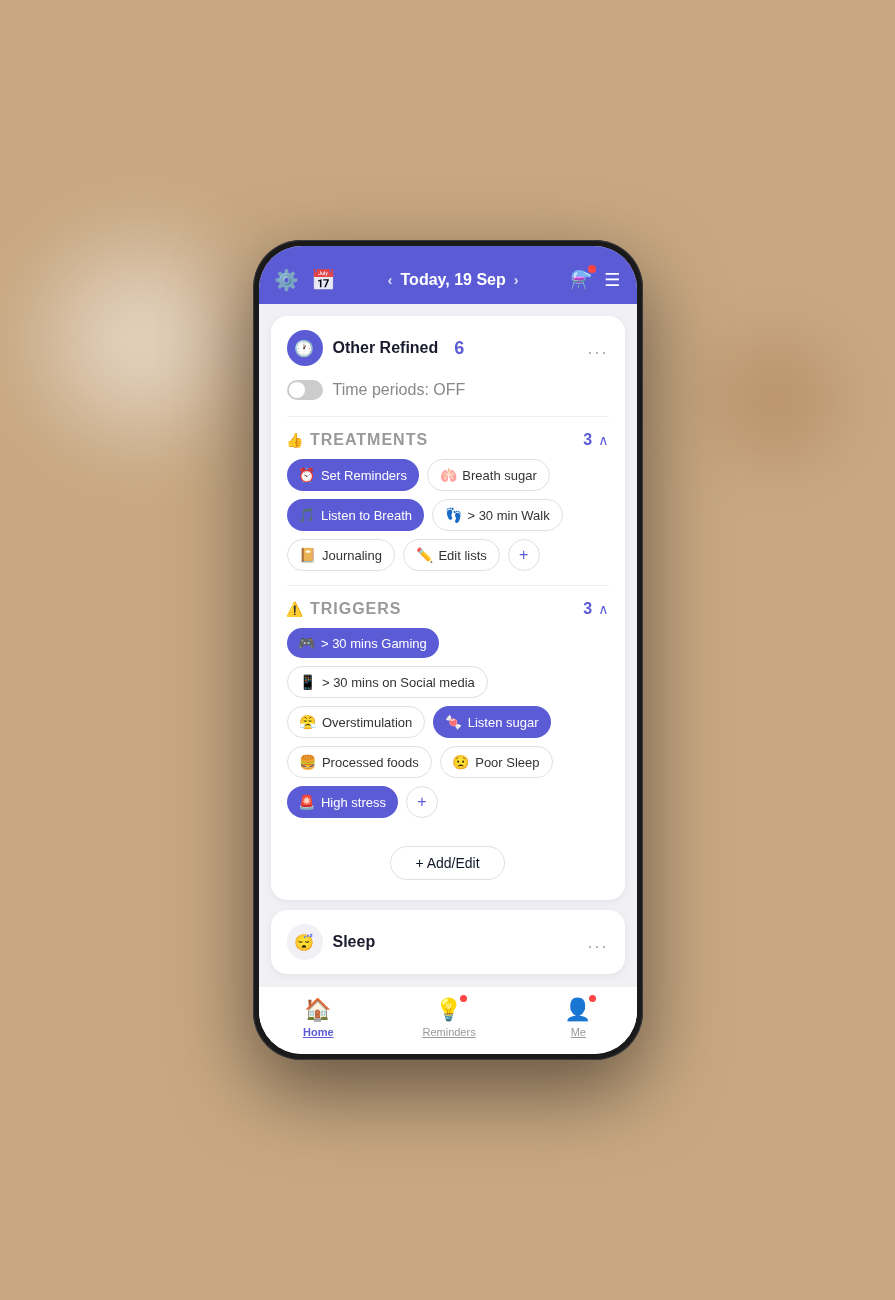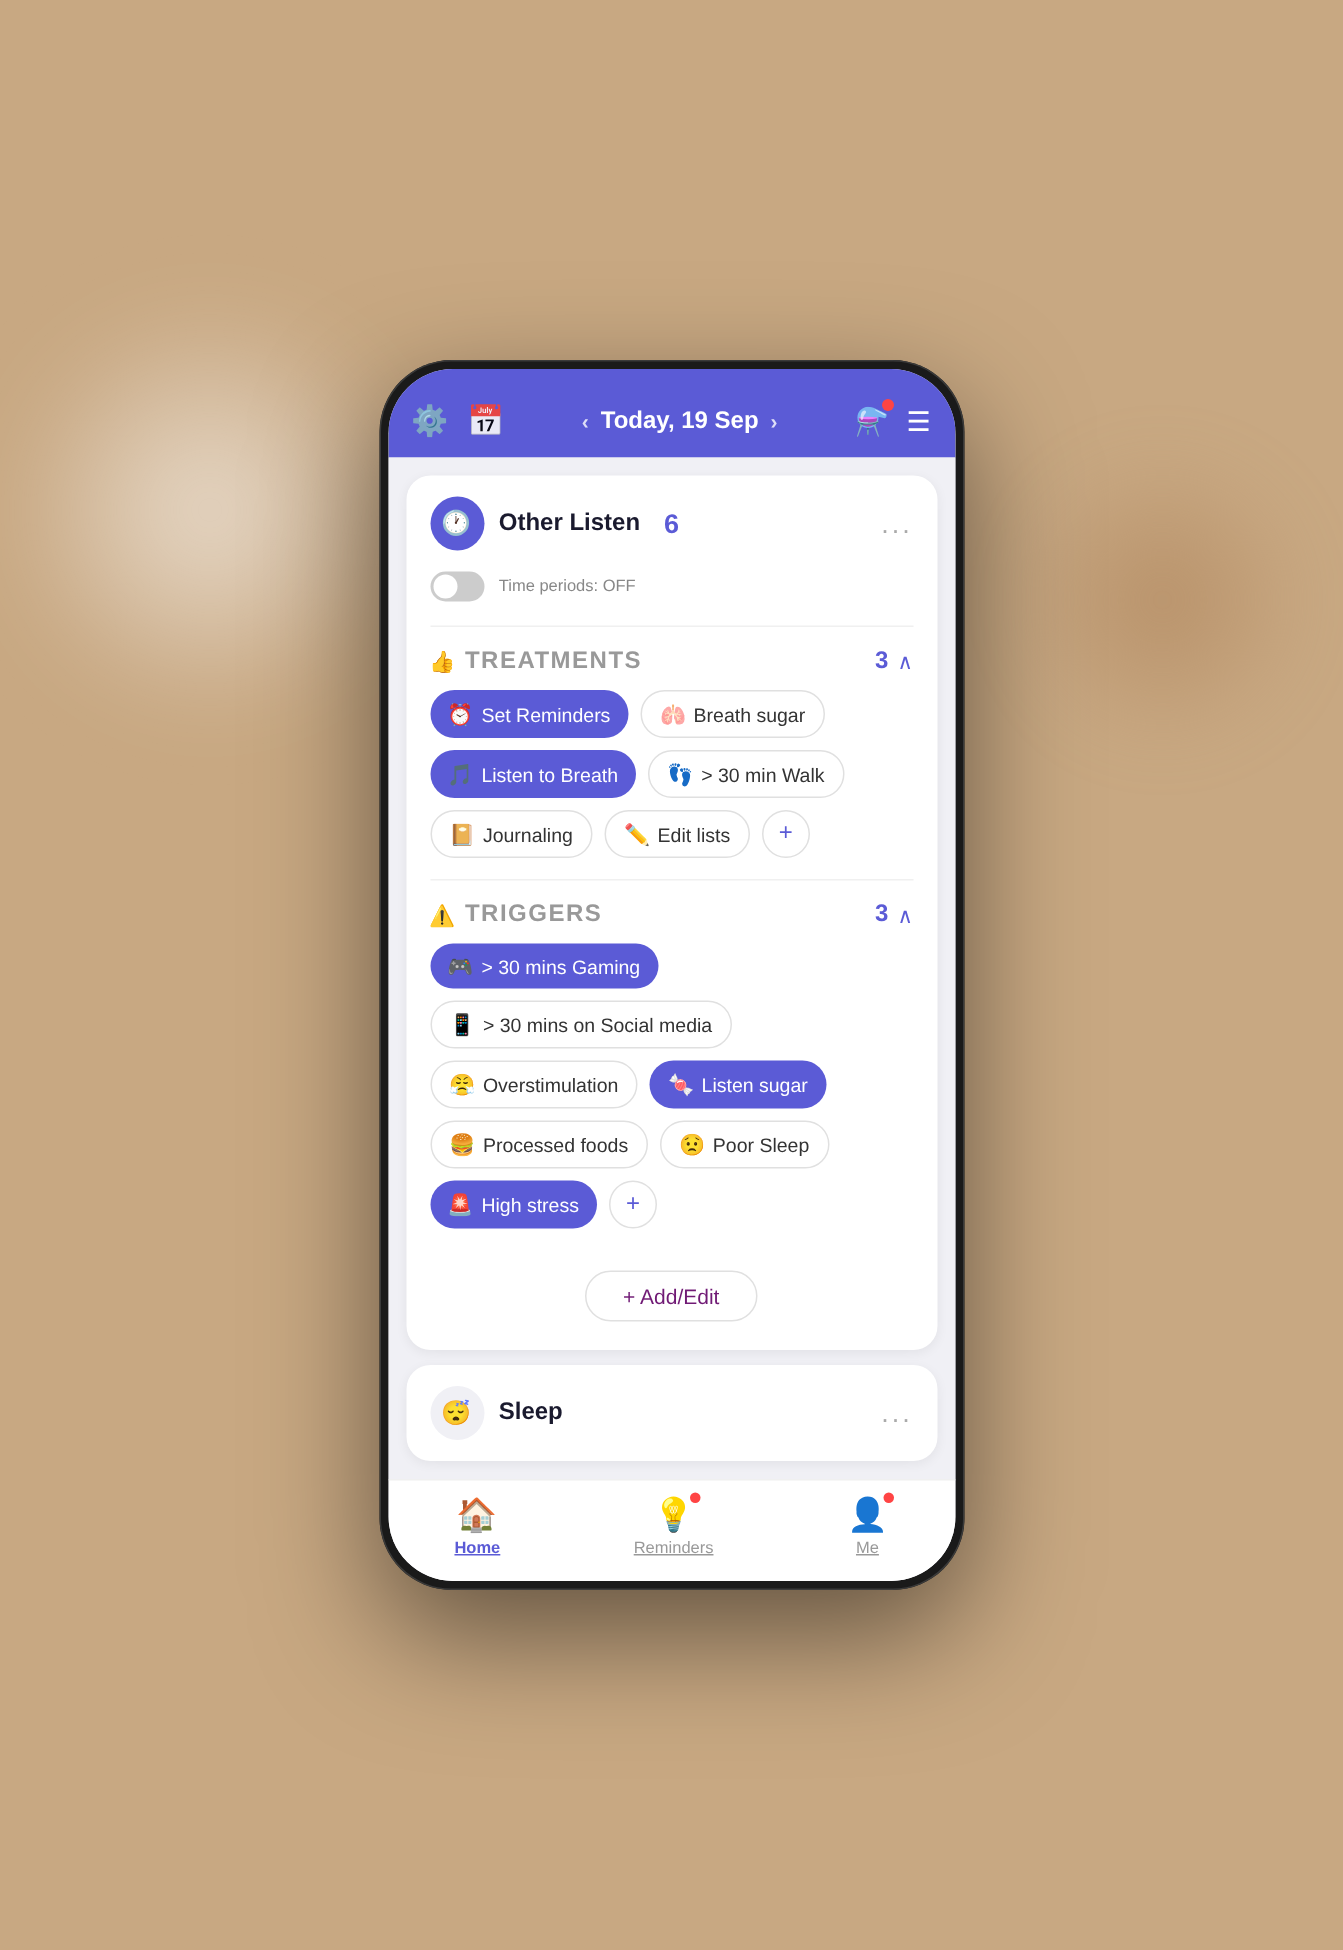--- a/index.html
+++ b/index.html
@@ -212,21 +212,21 @@
     .toggle::after {
       content: '';
       position: absolute;
       left: 2px; top: 2px;
       width: 16px; height: 16px;
       background: white;
       border-radius: 50%;
     }
 
     .toggle-label {
-      font-size: 11px;
+      font-size: 16px;
       color: #888;
     }
 
     
     .section {
       padding: 10px 16px;
     }
 
     .section-header {
       display: flex;
@@ -327,21 +327,21 @@
       padding: 10px;
       margin: 8px 16px 14px;
     }
 
     .add-edit-pill {
       background: white;
       border: 1.5px solid #e0e0e0;
       border-radius: 20px;
       padding: 8px 24px;
       font-size: 14px;
-      color: #701a75;
+      color: #0f172a;
       cursor: pointer;
     }
 
     
     .sleep-card {
       background: white;
       border-radius: 16px;
       padding: 14px 16px;
       display: flex;
       align-items: center;
@@ -457,21 +457,21 @@
       </div>
 
       <div class="content">
 
         <div class="card">
           <div class="card-header">
             <div class="card-header-left">
               <div class="card-icon-circle">
                 <span>🕐</span>
               </div>
-              <span class="card-title">Other Listen</span>
+              <span class="card-title">Other Refined</span>
               <span class="card-count">6</span>
             </div>
             <span class="more-dots">...</span>
           </div>
           <div class="time-periods-row">
             <div class="toggle"></div>
             <span class="toggle-label">Time periods: OFF</span>
           </div>
 
           <div class="divider"></div>

